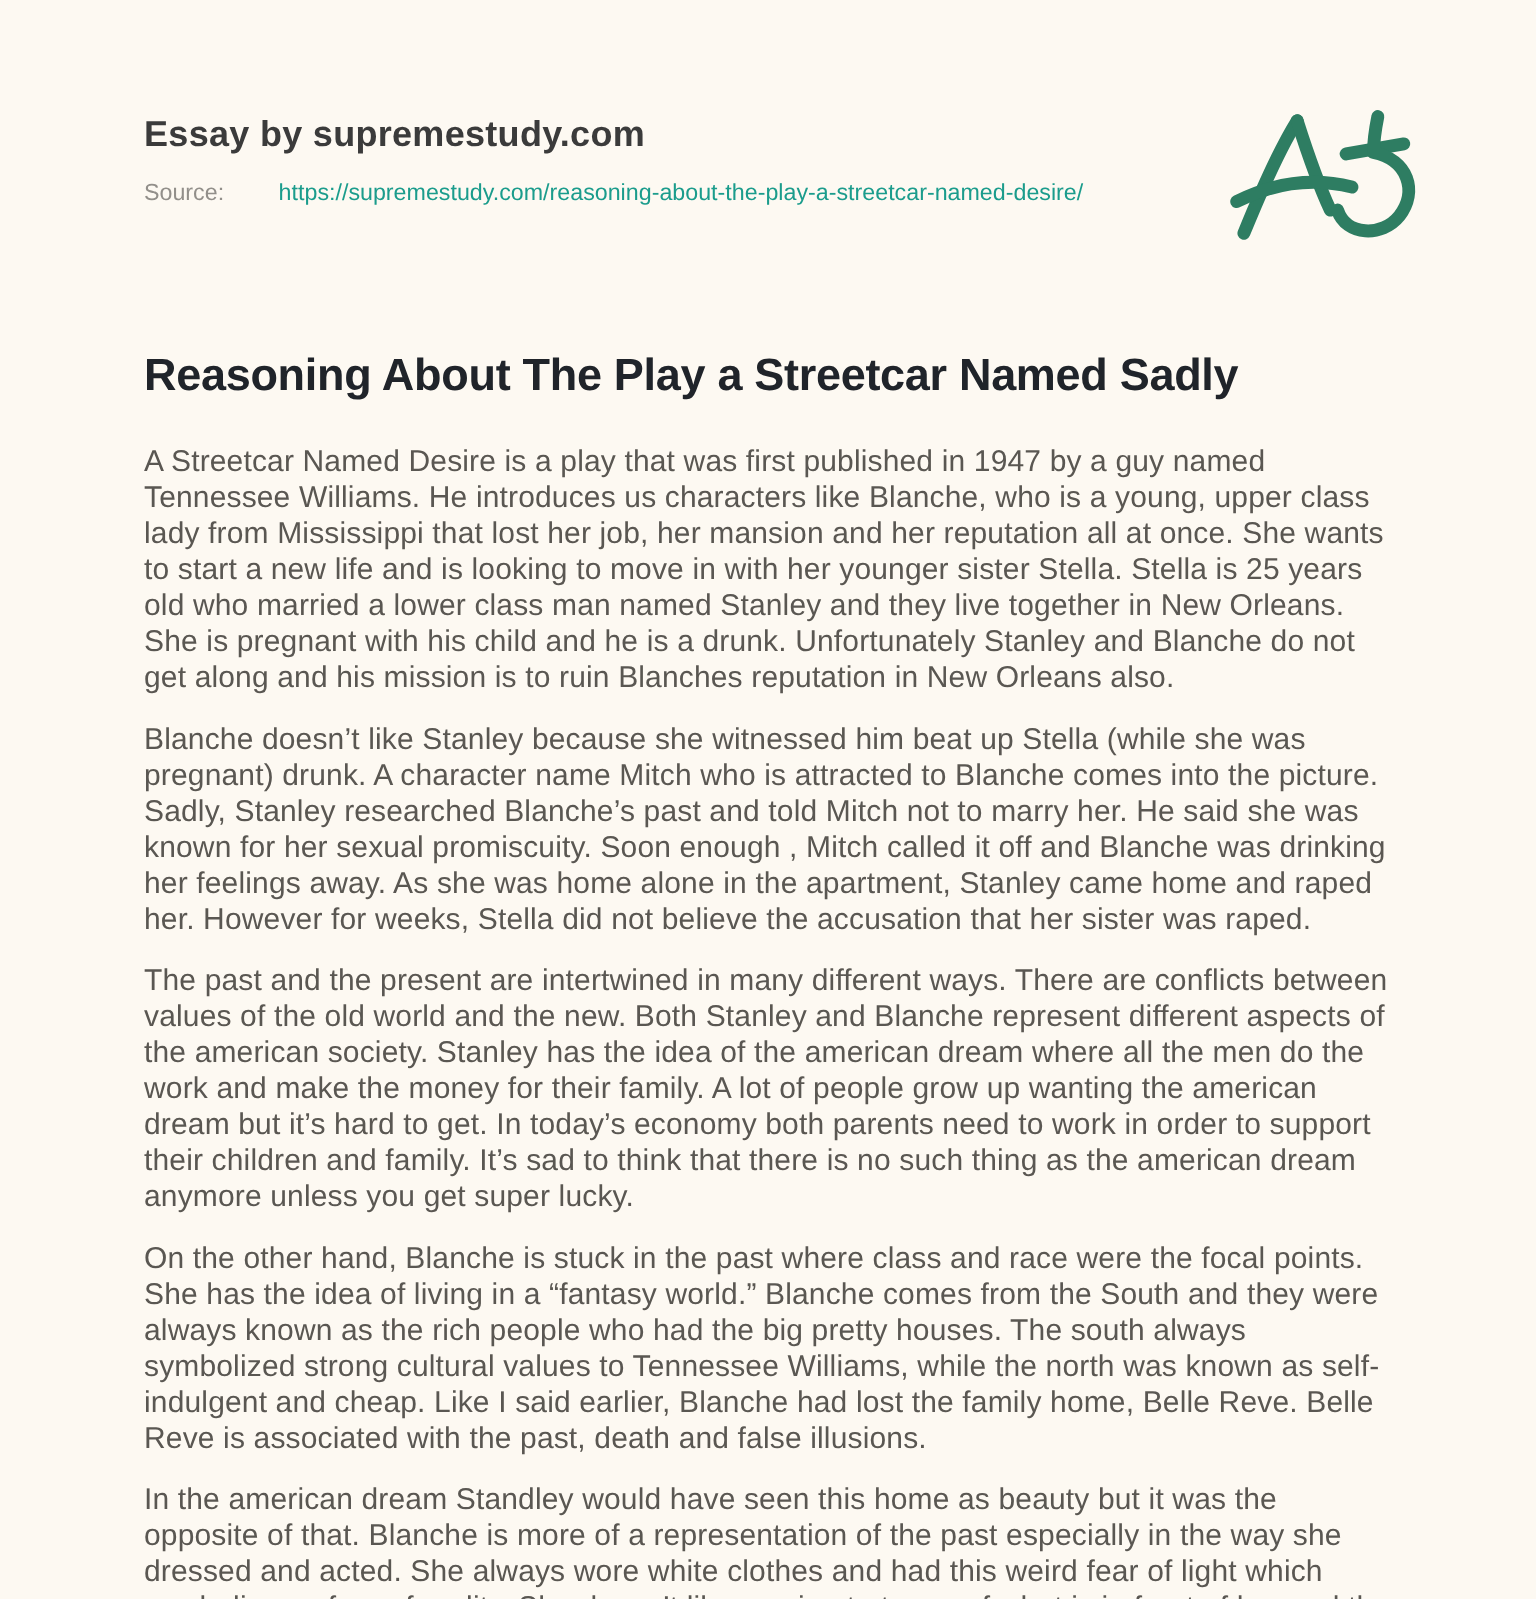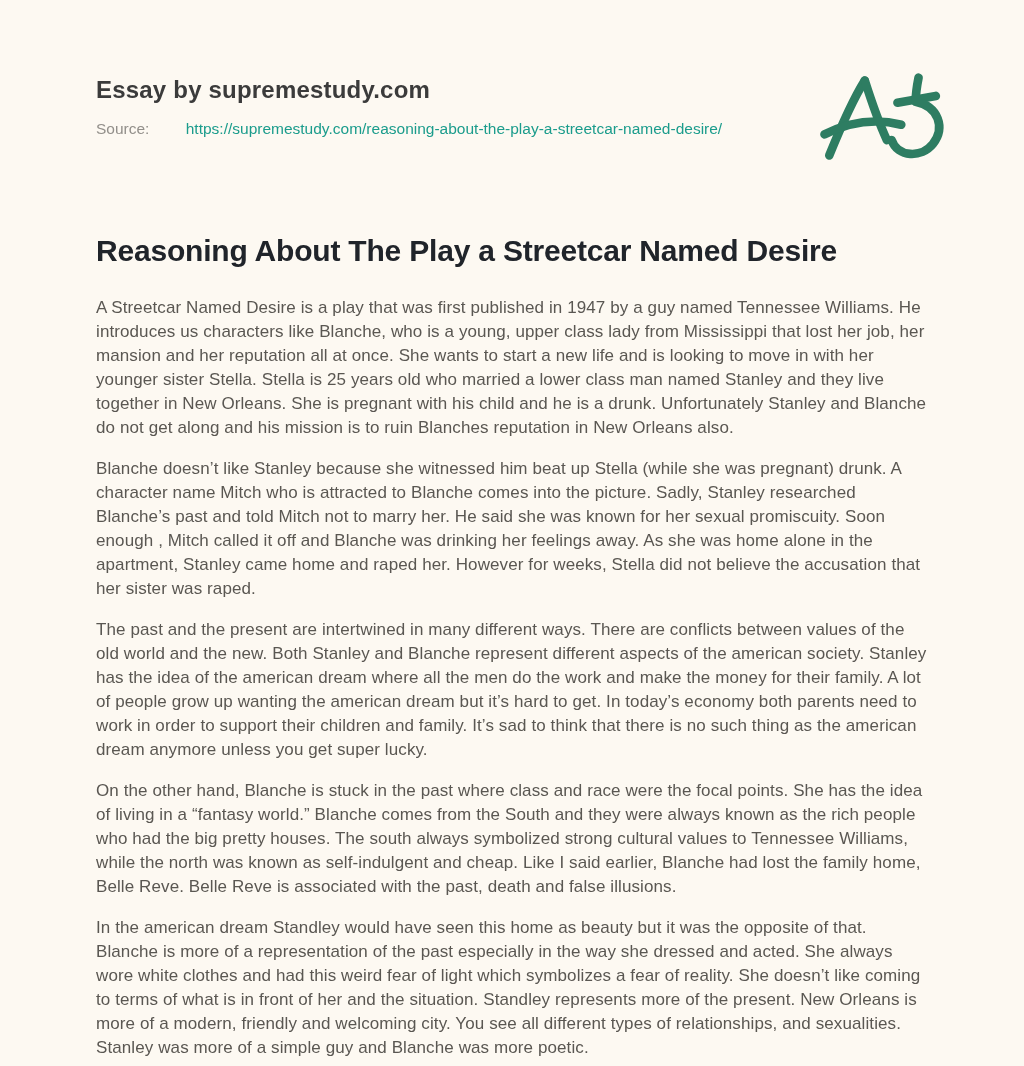--- a/index.html
+++ b/index.html
@@ -41,21 +41,21 @@
   }
   .article-title {
     margin-top: 96px;
     font-size: 30px;
     font-weight: 700;
     color: #20242a;
     letter-spacing: -0.2px;
   }
   .article-body { margin-top: 28px; }
   .article-body p {
-    font-size: 17px;
+    font-size: 20px;
     line-height: 24px;
     color: #5a5752;
     margin-bottom: 17px;
     letter-spacing: 0.1px;
   }
 </style>
 </head>
 <body>
 
 <div class="page">
@@ -70,21 +70,21 @@
 
     <svg class="logo" viewBox="0 0 140 100" fill="none" stroke="#2e7d62" stroke-width="9" stroke-linecap="round" stroke-linejoin="round">
       <path d="M13 89 C 26 57, 40 27, 50 11"></path>
       <path d="M50 11 C 57 33, 66 58, 73 73"></path>
       <path d="M8 67 C 34 54, 60 50, 88 57"></path>
       <path d="M84 34 L 124 27"></path>
       <path d="M106 8 C 104 18, 103 26, 103 33 C 127 38, 134 60, 121 77 C 109 92, 84 91, 78 73"></path>
     </svg>
   </div>
 
-  <h1 class="article-title">Reasoning About The Play a Streetcar Named Desire</h1>
+  <h1 class="article-title">Reasoning About The Play a Streetcar Named Sadly</h1>
 
   <div class="article-body">
     <p>A Streetcar Named Desire is a play that was first published in 1947 by a guy named Tennessee Williams. He introduces us characters like Blanche, who is a young, upper class lady from Mississippi that lost her job, her mansion and her reputation all at once. She wants to start a new life and is looking to move in with her younger sister Stella. Stella is 25 years old who married a lower class man named Stanley and they live together in New Orleans. She is pregnant with his child and he is a drunk. Unfortunately Stanley and Blanche do not get along and his mission is to ruin Blanches reputation in New Orleans also.</p>
     <p>Blanche doesn’t like Stanley because she witnessed him beat up Stella (while she was pregnant) drunk. A character name Mitch who is attracted to Blanche comes into the picture. Sadly, Stanley researched Blanche’s past and told Mitch not to marry her. He said she was known for her sexual promiscuity. Soon enough , Mitch called it off and Blanche was drinking her feelings away. As she was home alone in the apartment, Stanley came home and raped her. However for weeks, Stella did not believe the accusation that her sister was raped.</p>
     <p>The past and the present are intertwined in many different ways. There are conflicts between values of the old world and the new. Both Stanley and Blanche represent different aspects of the american society. Stanley has the idea of the american dream where all the men do the work and make the money for their family. A lot of people grow up wanting the american dream but it’s hard to get. In today’s economy both parents need to work in order to support their children and family. It’s sad to think that there is no such thing as the american dream anymore unless you get super lucky.</p>
     <p>On the other hand, Blanche is stuck in the past where class and race were the focal points. She has the idea of living in a “fantasy world.” Blanche comes from the South and they were always known as the rich people who had the big pretty houses. The south always symbolized strong cultural values to Tennessee Williams, while the north was known as self-indulgent and cheap. Like I said earlier, Blanche had lost the family home, Belle Reve. Belle Reve is associated with the past, death and false illusions.</p>
     <p>In the american dream Standley would have seen this home as beauty but it was the opposite of that. Blanche is more of a representation of the past especially in the way she dressed and acted. She always wore white clothes and had this weird fear of light which symbolizes a fear of reality. She doesn’t like coming to terms of what is in front of her and the situation. Standley represents more of the present. New Orleans is more of a modern, friendly and welcoming city. You see all different types of relationships, and sexualities. Stanley was more of a simple guy and Blanche was more poetic.</p>
   </div>
 
 </div>

